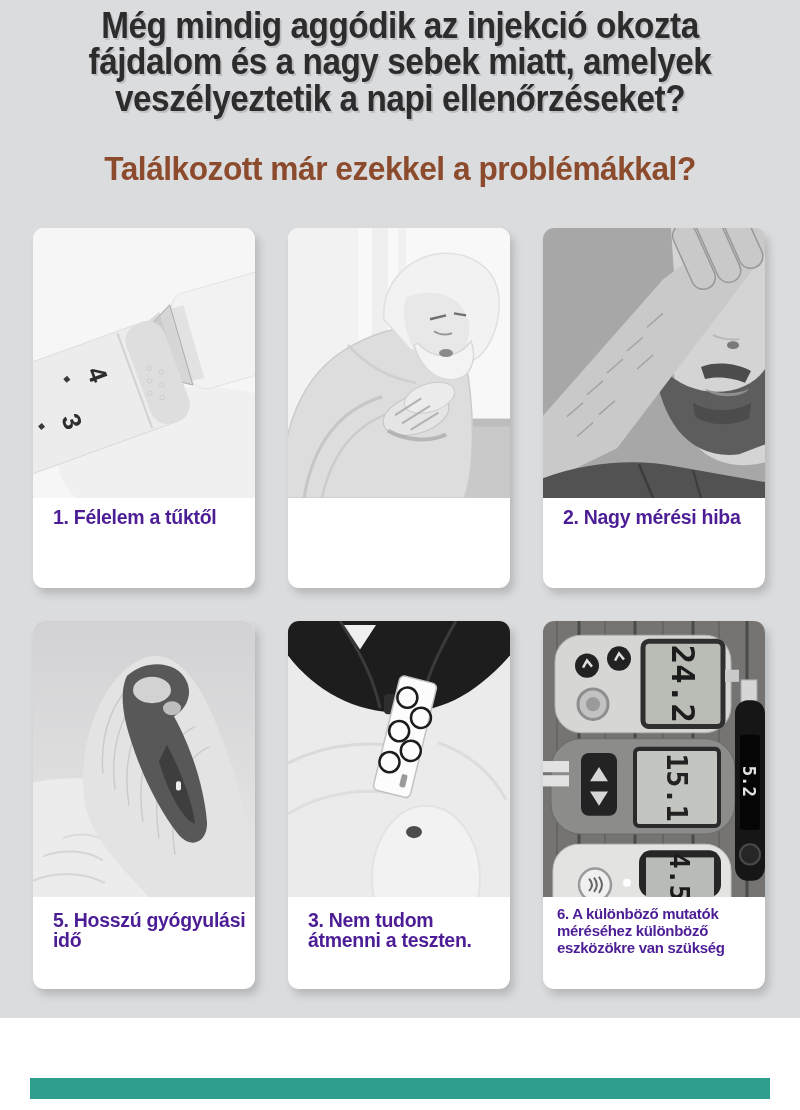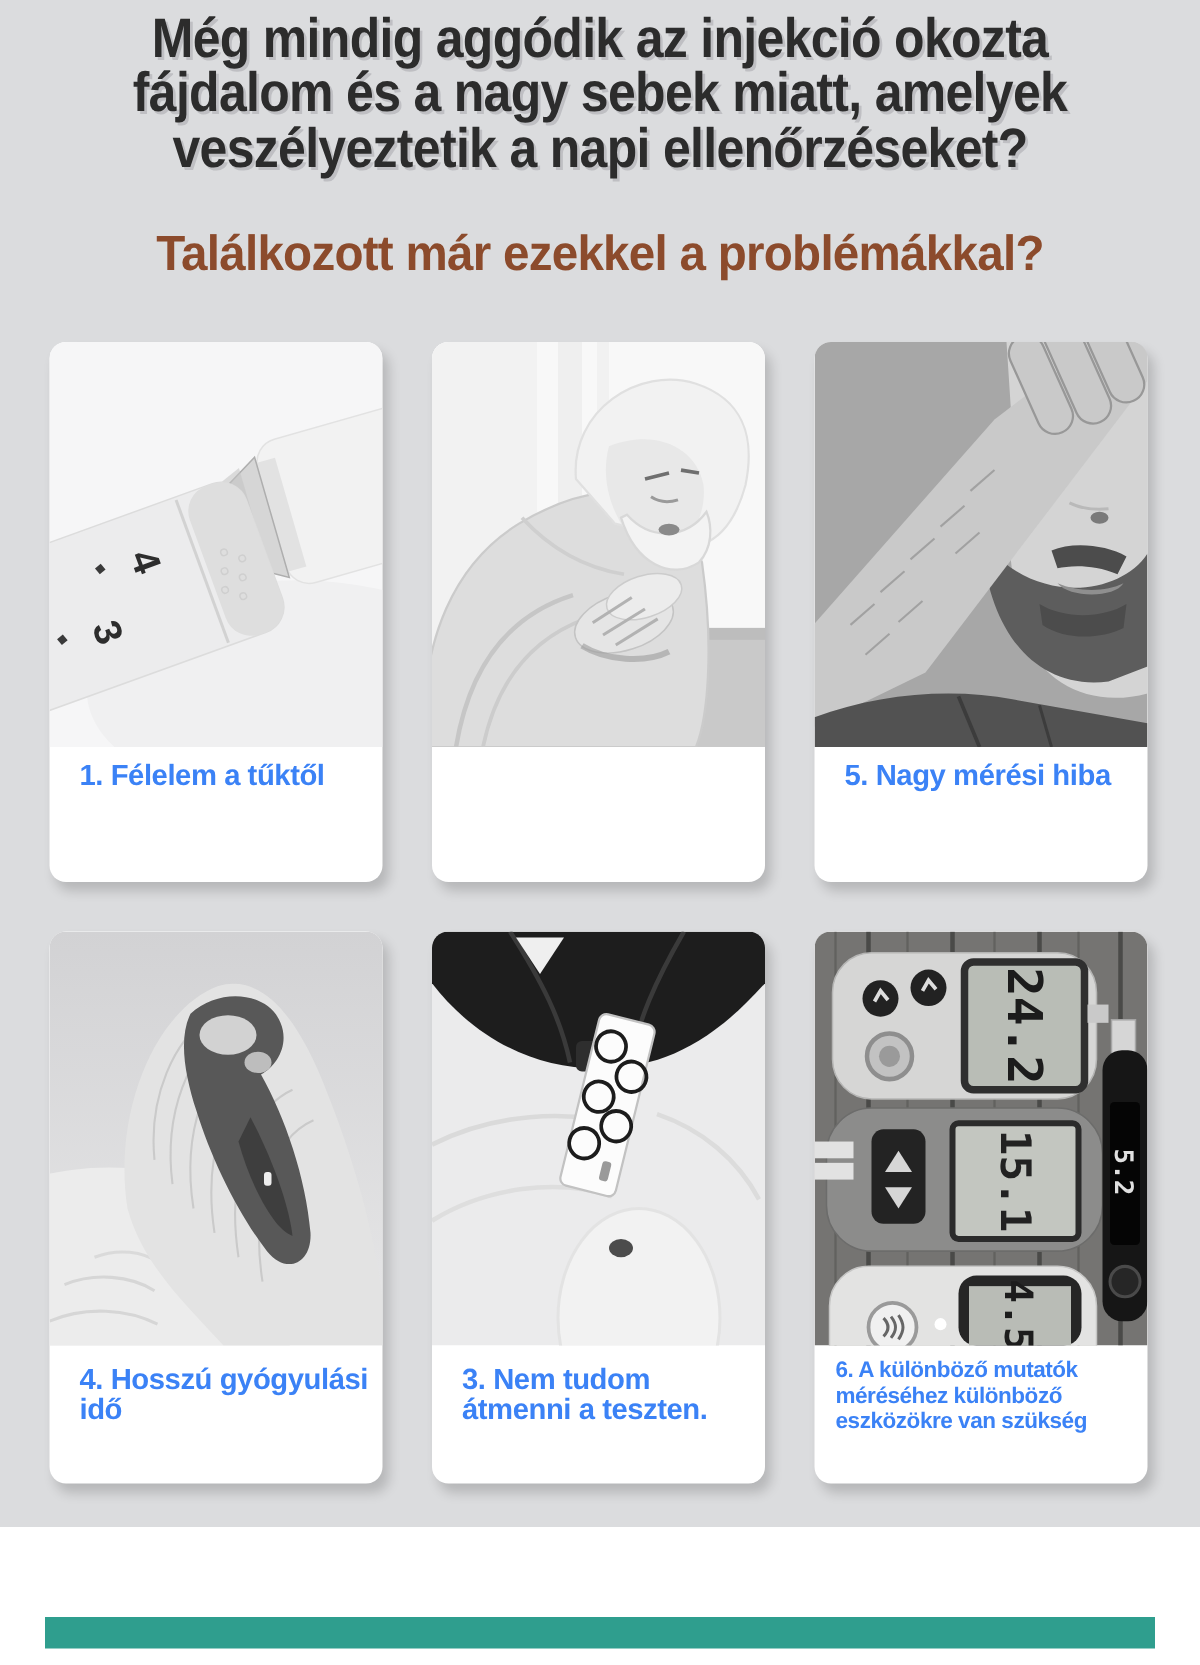--- a/index.html
+++ b/index.html
@@ -14,21 +14,21 @@
             font-weight:700;font-size:33px;color:#8c4b2c;letter-spacing:-0.5px;
             transform:scaleX(0.96);transform-origin:50% 0;}
   .grid{position:absolute;left:33px;top:228px;display:grid;
         grid-template-columns:repeat(3,222px);grid-template-rows:360px 368px;gap:33px;}
   .card{background:#fff;border-radius:11px;box-shadow:4px 6px 8px rgba(0,0,0,0.17);
         overflow:hidden;display:flex;flex-direction:column;}
   .card .img{flex:0 0 auto;width:222px;}
   .r1 .img{height:270px;}
   .r2 .img{height:276px;}
   .card svg{display:block;width:100%;height:100%;}
-  .caption{padding:10px 2px 0 20px;color:#3b82f6;font-weight:700;
+  .caption{padding:10px 2px 0 20px;color:#4c1d95;font-weight:700;
            font-size:19.5px;line-height:1.0;letter-spacing:-0.3px;}
   .r2 .caption{padding-top:14px;}
   .card6 .caption{font-size:15px;line-height:1.13;padding:9px 8px 0 14px;}
   .footer-bar{position:absolute;left:30px;top:1078px;width:740px;height:21px;background:#2f9e8e;}
 </style>
 </head>
 <body>
 
 <div class="page">
   <div class="gray-bg"></div>
@@ -143,21 +143,21 @@
                 <line x1="104" y1="100" x2="120" y2="86"></line>
               <line x1="56" y1="188" x2="72" y2="174"></line>
                 <line x1="94" y1="142" x2="110" y2="128"></line>
             </g>
           </g>
           <path d="M0,252 C42,236 92,232 132,240 L222,256 L222,272 L0,272 Z" fill="#525252"></path>
           <path d="M96,238 L110,272" stroke="#3c3c3c" stroke-width="2.5" fill="none"></path>
           <path d="M150,244 L158,272" stroke="#3c3c3c" stroke-width="2" fill="none"></path>
         </svg>
       </div>
-      <div class="caption">5. Nagy mérési hiba</div>
+      <div class="caption">2. Nagy mérési hiba</div>
     </div>
 
     <div class="card r2">
       <div class="img">
         <svg viewBox="0 0 222 272" preserveAspectRatio="none">
           <defs>
             <linearGradient id="g4" x1="0" y1="0" x2="0" y2="1">
               <stop offset="0" stop-color="#d2d2d4"></stop>
                 <stop offset="1" stop-color="#e7e7e8"></stop>
             </linearGradient>
@@ -180,21 +180,21 @@
           </g>
           <g>
             <path d="M94,54 C114,36 146,40 154,60 C160,74 152,88 141,94 C157,122 171,162 174,198 C175,218 158,226 145,210 C126,186 108,150 98,118 C90,94 86,70 94,54 Z" fill="#585858"></path>
             <path d="M134,122 C150,152 160,182 162,200 C149,196 133,164 126,138 Z" fill="#3e3e3e"></path>
             <ellipse cx="119" cy="68" rx="19" ry="13" fill="#d2d2d2"></ellipse>
             <ellipse cx="139" cy="86" rx="9" ry="7" fill="#bdbdbd"></ellipse>
             <rect x="143" y="158" width="5" height="9" rx="2" fill="#eeeeee"></rect>
           </g>
         </svg>
       </div>
-      <div class="caption">4. Hosszú gyógyulási idő</div>
+      <div class="caption">5. Hosszú gyógyulási idő</div>
     </div>
 
     <div class="card r2">
       <div class="img">
         <svg viewBox="0 0 222 272" preserveAspectRatio="none">
           <rect width="222" height="272" fill="#ebebec"></rect>
           <path d="M0,140 C40,120 90,116 130,128" stroke="#dadada" stroke-width="3" fill="none"></path>
           <path d="M0,190 C36,168 84,162 120,174" stroke="#dedede" stroke-width="3" fill="none"></path>
           <path d="M150,120 C180,130 204,150 218,176" stroke="#dcdcdc" stroke-width="3" fill="none"></path>
           <g>

